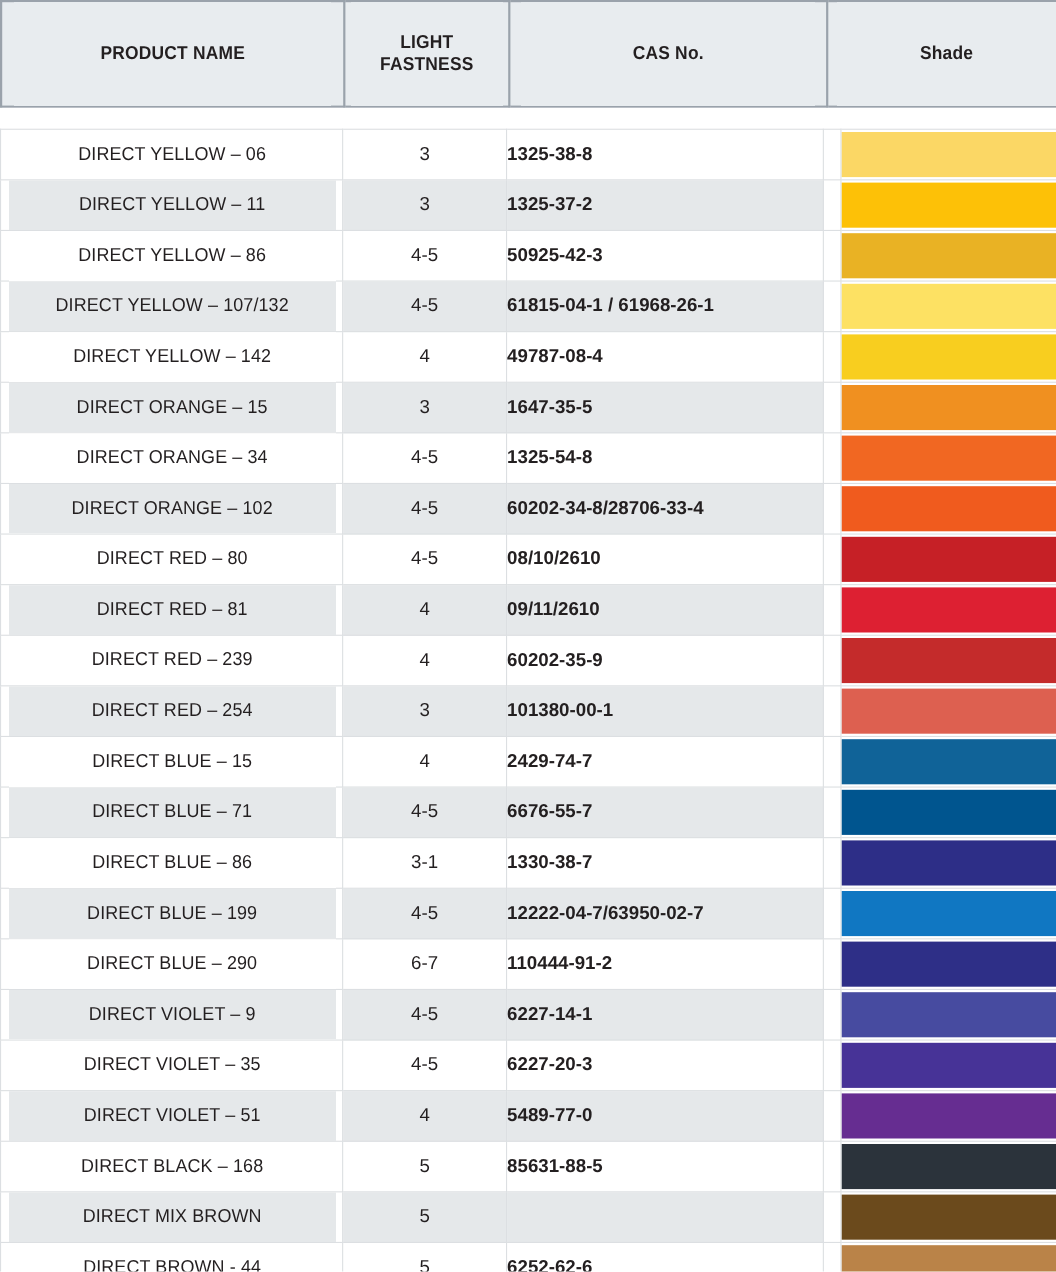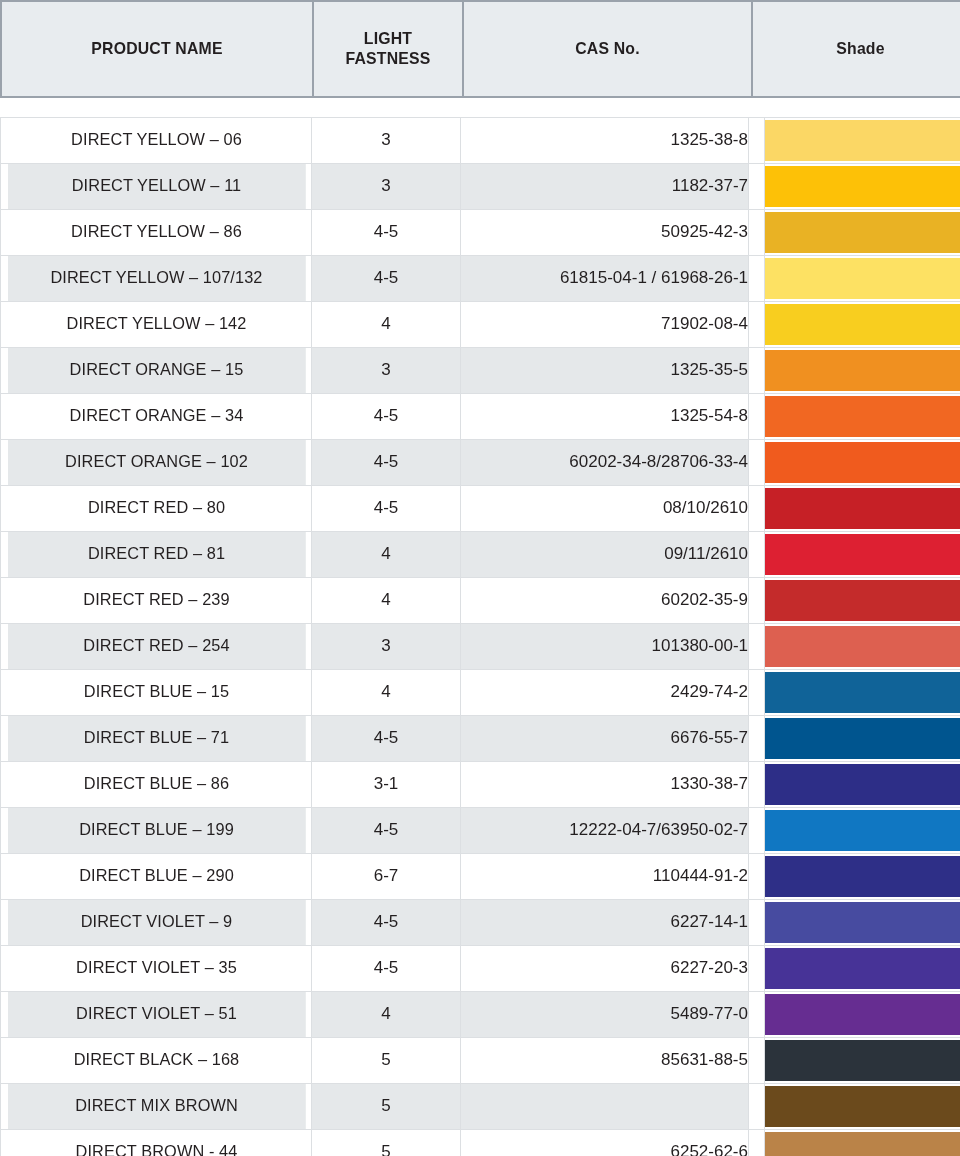--- a/index.html
+++ b/index.html
@@ -69,22 +69,23 @@
     text-align: center;
     width: 310px;
     letter-spacing: 0.1px;
     transform: scaleX(0.96);
   }
   td.c-fast {
     text-align: center;
     width: 148px;
   }
   td.c-cas {
-    text-align: right;
+    text-align: left;
     width: 287px;
+    font-weight: bold;
   }
   td.c-spacer {
     width: 15px;
     background: #ffffff !important;
     border-left: 1px solid #dcdfe2;
     border-right: 1px solid #dcdfe2;
   }
   td.c-shade {
     width: 200px;
     padding: 0;
@@ -130,21 +131,21 @@
         <td class="cell c-fast">3</td>
         <td class="cell c-cas">1325-38-8</td>
         <td class="c-spacer"></td>
         <td class="c-shade">
           <span class="swatch" style="background: rgb(251, 215, 101);"></span>
         </td>
       </tr>
       <tr class="even">
         <td class="cell c-name">DIRECT YELLOW – 11</td>
         <td class="cell c-fast">3</td>
-        <td class="cell c-cas">1182-37-7</td>
+        <td class="cell c-cas">1325-37-2</td>
         <td class="c-spacer"></td>
         <td class="c-shade">
           <span class="swatch" style="background: rgb(253, 193, 7);"></span>
         </td>
       </tr>
       <tr class="odd">
         <td class="cell c-name">DIRECT YELLOW – 86</td>
         <td class="cell c-fast">4-5</td>
         <td class="cell c-cas">50925-42-3</td>
         <td class="c-spacer"></td>
@@ -157,30 +158,30 @@
         <td class="cell c-fast">4-5</td>
         <td class="cell c-cas">61815-04-1 / 61968-26-1</td>
         <td class="c-spacer"></td>
         <td class="c-shade">
           <span class="swatch" style="background: rgb(253, 225, 99);"></span>
         </td>
       </tr>
       <tr class="odd">
         <td class="cell c-name">DIRECT YELLOW – 142</td>
         <td class="cell c-fast">4</td>
-        <td class="cell c-cas">71902-08-4</td>
+        <td class="cell c-cas">49787-08-4</td>
         <td class="c-spacer"></td>
         <td class="c-shade">
           <span class="swatch" style="background: rgb(248, 206, 31);"></span>
         </td>
       </tr>
       <tr class="even">
         <td class="cell c-name">DIRECT  ORANGE – 15</td>
         <td class="cell c-fast">3</td>
-        <td class="cell c-cas">1325-35-5</td>
+        <td class="cell c-cas">1647-35-5</td>
         <td class="c-spacer"></td>
         <td class="c-shade">
           <span class="swatch" style="background: rgb(240, 144, 32);"></span>
         </td>
       </tr>
       <tr class="odd">
         <td class="cell c-name">DIRECT  ORANGE – 34</td>
         <td class="cell c-fast">4-5</td>
         <td class="cell c-cas">1325-54-8</td>
         <td class="c-spacer"></td>
@@ -229,21 +230,21 @@
         <td class="cell c-fast">3</td>
         <td class="cell c-cas">101380-00-1</td>
         <td class="c-spacer"></td>
         <td class="c-shade">
           <span class="swatch" style="background: rgb(221, 96, 80);"></span>
         </td>
       </tr>
       <tr class="odd">
         <td class="cell c-name">DIRECT  BLUE  –  15</td>
         <td class="cell c-fast">4</td>
-        <td class="cell c-cas">2429-74-2</td>
+        <td class="cell c-cas">2429-74-7</td>
         <td class="c-spacer"></td>
         <td class="c-shade">
           <span class="swatch" style="background: rgb(16, 99, 152);"></span>
         </td>
       </tr>
       <tr class="even">
         <td class="cell c-name">DIRECT  BLUE – 71</td>
         <td class="cell c-fast">4-5</td>
         <td class="cell c-cas">6676-55-7</td>
         <td class="c-spacer"></td>

